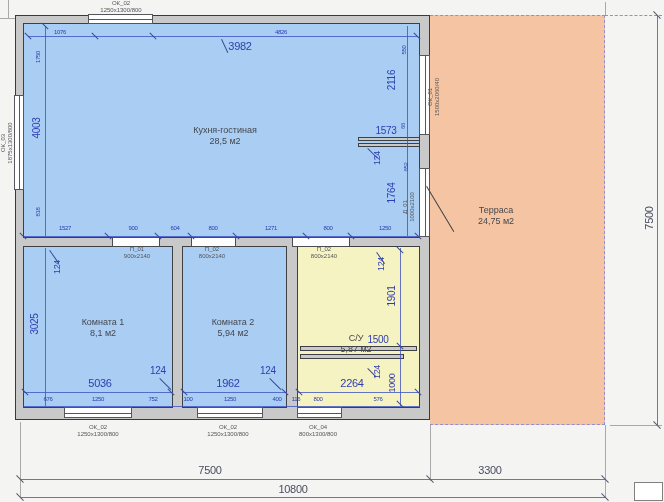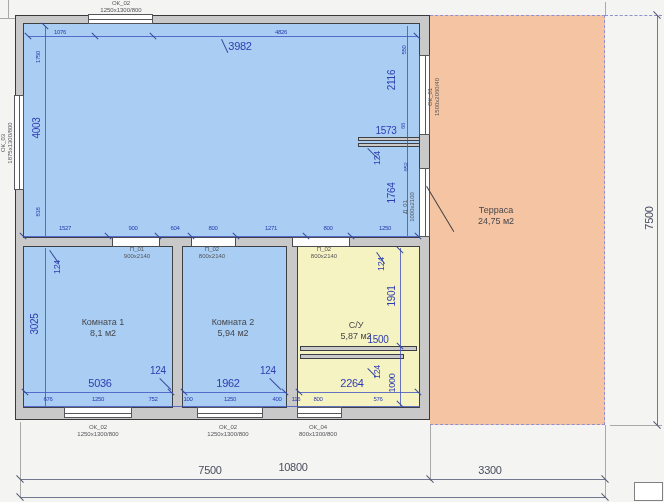--- a/index.html
+++ b/index.html
@@ -166,33 +166,37 @@
   </div>
   <div class="olbl" style="left:228px;top:431px">
     <span>ОК_02</span>
     <span>1250x1300/800</span>
   </div>
   <div class="olbl" style="left:318px;top:431px">
     <span>ОК_04</span>
     <span>800x1300/800</span>
   </div>
 
+  <div class="rlbl" style="left:225px;top:136px">
+    <span>Кухня-гостиная</span>
+    <span>28,5 м2</span>
+  </div>
   <div class="rlbl" style="left:496px;top:216px">
     <span>Терраса</span>
     <span>24,75 м2</span>
   </div>
   <div class="rlbl" style="left:103px;top:328px">
     <span>Комната 1</span>
     <span>8,1 м2</span>
   </div>
   <div class="rlbl" style="left:233px;top:328px">
     <span>Комната 2</span>
     <span>5,94 м2</span>
   </div>
-  <div class="rlbl" style="left:356px;top:331px">
+  <div class="rlbl" style="left:356px;top:344px">
     <span>С/У</span>
     <span>5,87 м2</span>
   </div>
 
   <span class="dim lg" style="left:240px;top:46px">3982</span>
   <span class="dim s" style="left:60px;top:32px">1076</span>
   <span class="dim s" style="left:281px;top:32px">4826</span>
   <span class="dim s r" style="left:38px;top:57px">1750</span>
   <span class="dim r" style="left:36px;top:128px">4003</span>
   <span class="dim s r" style="left:38px;top:212px">818</span>
@@ -231,18 +235,18 @@
   <span class="dim s" style="left:153px;top:399px">752</span>
   <span class="dim s" style="left:188px;top:399px">100</span>
   <span class="dim s" style="left:230px;top:399px">1250</span>
   <span class="dim s" style="left:277px;top:399px">400</span>
   <span class="dim s" style="left:296px;top:399px">116</span>
   <span class="dim s" style="left:318px;top:399px">800</span>
   <span class="dim s" style="left:378px;top:399px">576</span>
 
   <span class="dim lg" style="left:210px;top:470px;color:#4a4d60">7500</span>
   <span class="dim lg" style="left:490px;top:470px;color:#4a4d60">3300</span>
-  <span class="dim lg" style="left:293px;top:467px;color:#4a4d60">10800</span>
+  <span class="dim lg" style="left:293px;top:489px;color:#4a4d60">10800</span>
   <span class="dim lg r" style="left:649px;top:218px;color:#4a4d60">7500</span>
 
   <div class="stamp" style="left:634px;top:482px;width:29px;height:19px"></div>
 
 </div>
 
 </body></html>

